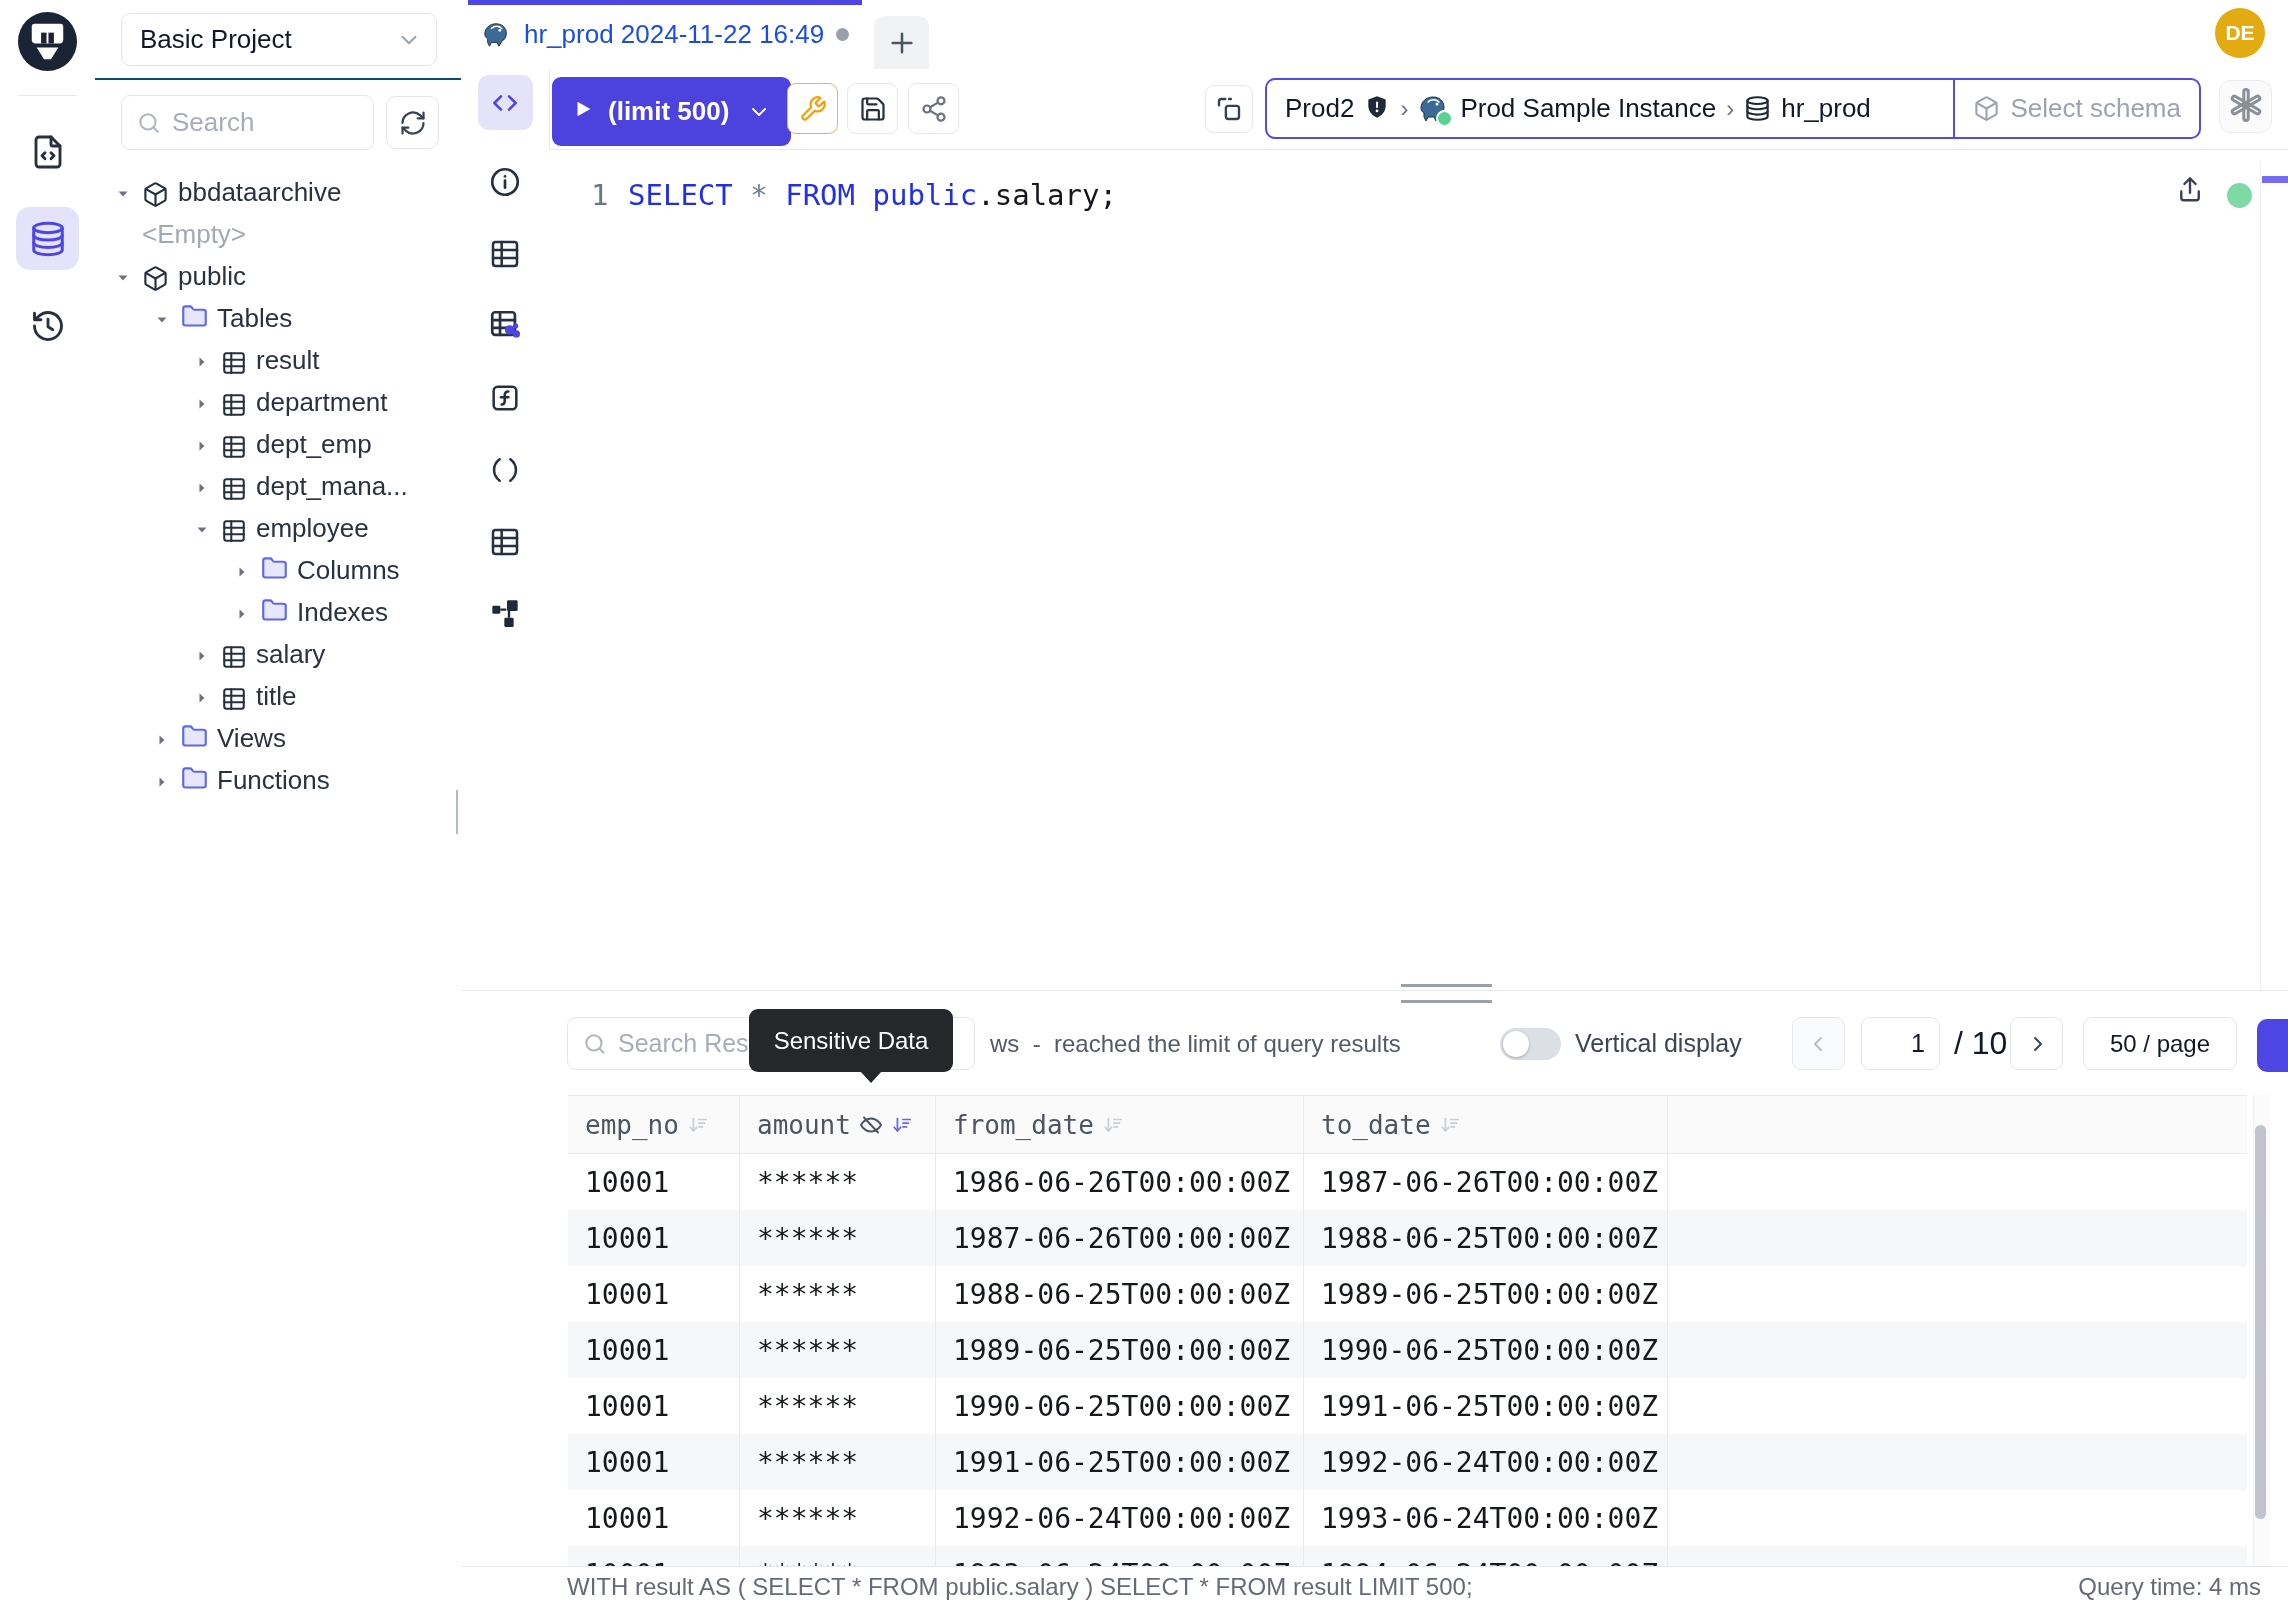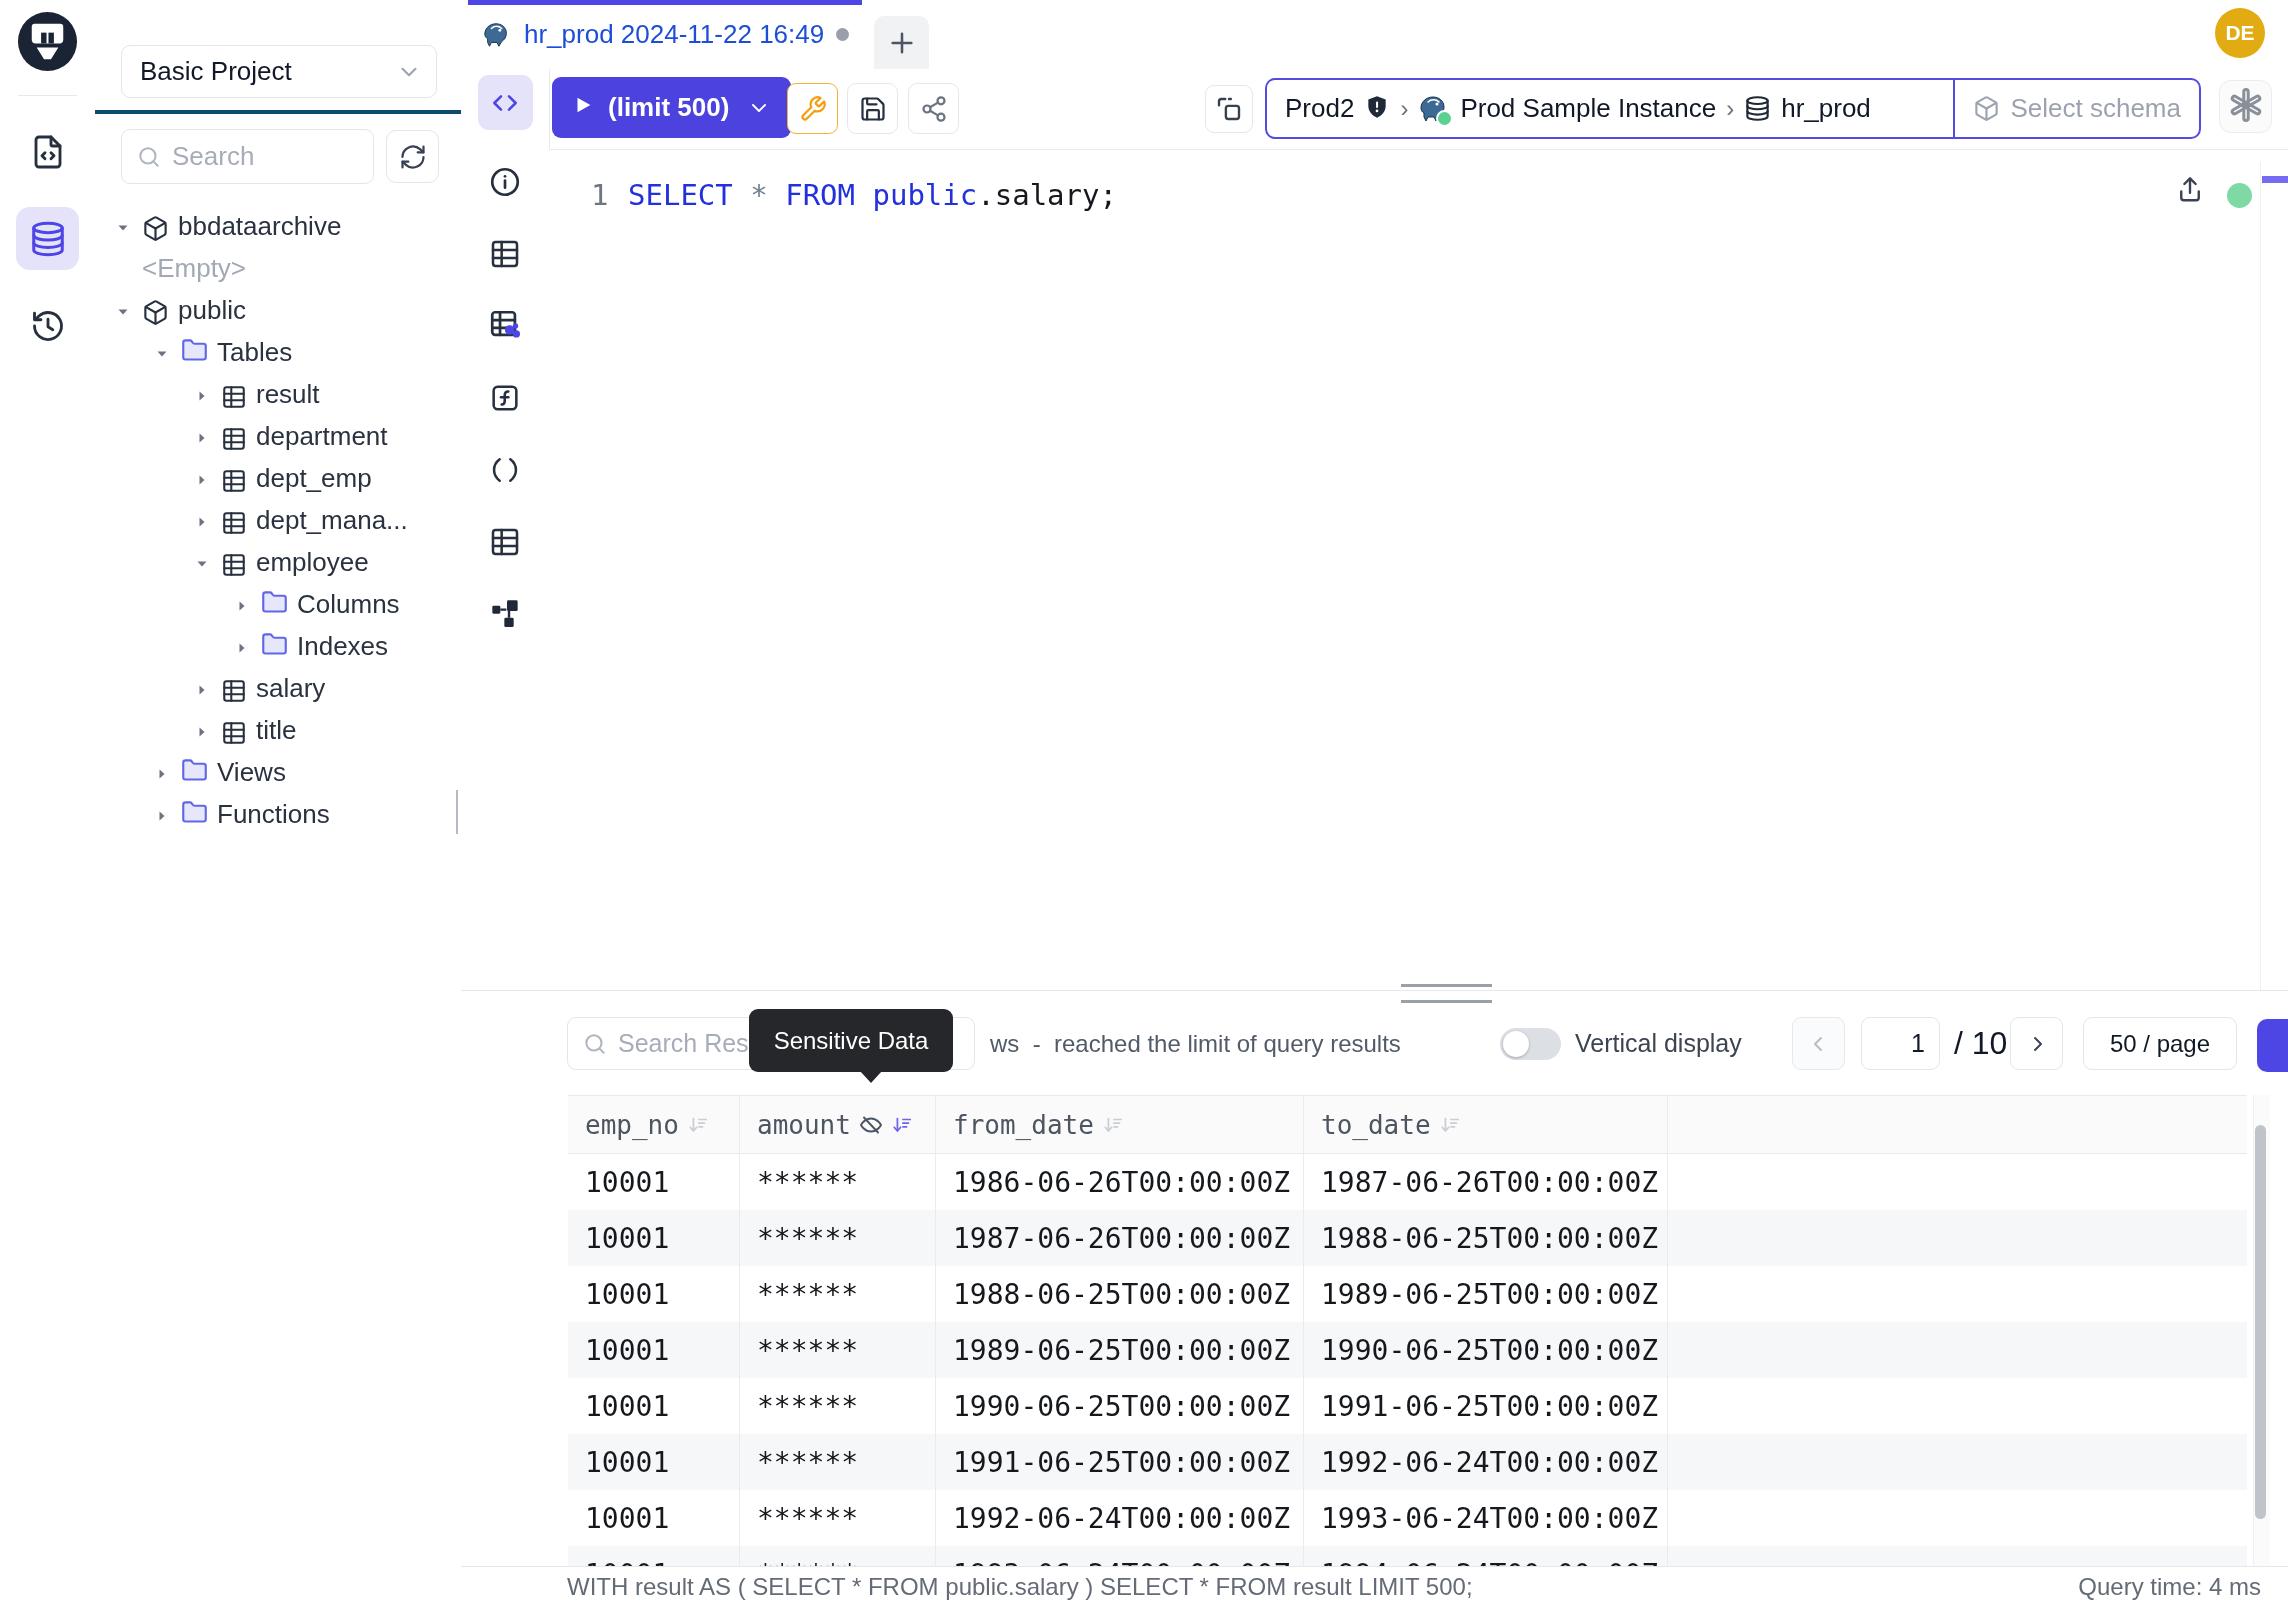--- a/index.html
+++ b/index.html
@@ -12,21 +12,21 @@
   .rail{position:absolute;left:0;top:0;width:95px;height:100%;border-right:1px solid #e9eaee;
         display:flex;flex-direction:column;align-items:center;background:#fff;}
   .logo{margin-top:10px;width:63px;height:63px;}
   .rail-sep{width:59px;border-bottom:1px solid #e6e8ec;margin-top:22px;}
   .rail-btn{margin-top:24px;width:63px;height:63px;border:none;background:transparent;border-radius:14px;
             display:grid;place-items:center;color:#27303f;cursor:pointer;padding:0;}
   .rail-btn.active{background:#e4e3fa;color:#4e46e4;}
 
   
   .sidebar{position:absolute;left:95px;top:0;width:366px;height:100%;border-right:1px solid #e9eaee;background:#fff;}
-  .project-wrap{padding:13px 24px 12px 26px;border-bottom:4px solid #0c4a6e;margin-top:32px;}
+  .project-wrap{padding:13px 24px 12px 26px;border-bottom:2px solid #0c4a6e;}
   .project-select{width:100%;height:53px;border:1px solid #e2e5ea;border-radius:9px;background:#fff;
       display:flex;align-items:center;justify-content:space-between;padding:0 14px 0 18px;
       font-size:26px;color:#111827;font-family:inherit;cursor:pointer;}
   .search-row{display:flex;gap:12px;padding:15px 22px 10px 26px;align-items:center;}
   .search-box{flex:1;height:53px;border:1px solid #e2e5ea;border-radius:9px;display:flex;align-items:center;
       gap:10px;padding:0 14px;color:#9aa3ae;background:#fff;}
   .search-box .ph{font-size:26px;color:#a7adb8;}
   .refresh-btn{width:53px;height:53px;border:1px solid #e2e5ea;border-radius:10px;background:#fff;
       display:grid;place-items:center;color:#374151;cursor:pointer;}
   #tree{padding-top:6px;}
@@ -45,21 +45,21 @@
   .tab::before{content:"";position:absolute;left:0;right:0;top:0;height:5px;background:#4e46e4;}
   .tab-title{font-size:26px;color:#1d4ed8;font-weight:500;white-space:nowrap;}
   .tab-dot{width:13px;height:13px;border-radius:50%;background:#9aa0ab;flex:0 0 13px;}
   .plus-tab{margin-left:12px;width:55px;height:53px;border:none;background:#f1f2f4;border-radius:10px 10px 0 0;
       display:grid;place-items:center;color:#4b5563;cursor:pointer;}
   .avatar{position:absolute;right:24px;top:8px;width:50px;height:50px;border-radius:50%;background:#e2ab12;
       color:#fff;font-weight:bold;font-size:21px;display:grid;place-items:center;cursor:pointer;}
 
   
   .toolbar{position:absolute;left:461px;top:69px;width:1828px;height:79px;background:#fff;}
-  .run-btn{position:absolute;left:91px;top:8px;height:61px;border:none;border-radius:9px;background:#4c42de;
+  .run-btn{position:absolute;left:91px;top:8px;height:69px;border:none;border-radius:9px;background:#4c42de;
       color:#fff;display:flex;align-items:center;gap:14px;padding:8px 20px;font-size:26px;font-weight:600;
       font-family:inherit;cursor:pointer;}
   .sq-btn{position:absolute;top:14px;width:51px;height:51px;border-radius:9px;background:#fff;
       border:1.5px solid #e5e7eb;display:grid;place-items:center;cursor:pointer;padding:0;}
   .wrench-btn{left:326px;border-color:#f0b43c;color:#f59e0b;}
   .save-btn{left:386px;color:#27303f;}
   .share-btn{left:447px;color:#6b7280;}
   .batch-btn{left:744px;top:16px;width:48px;height:48px;color:#374151;}
   .crumb{position:absolute;left:804px;top:9px;height:61px;width:936px;border:2px solid #544be0;border-radius:10px;
       display:flex;align-items:stretch;box-sizing:border-box;background:#fff;}

